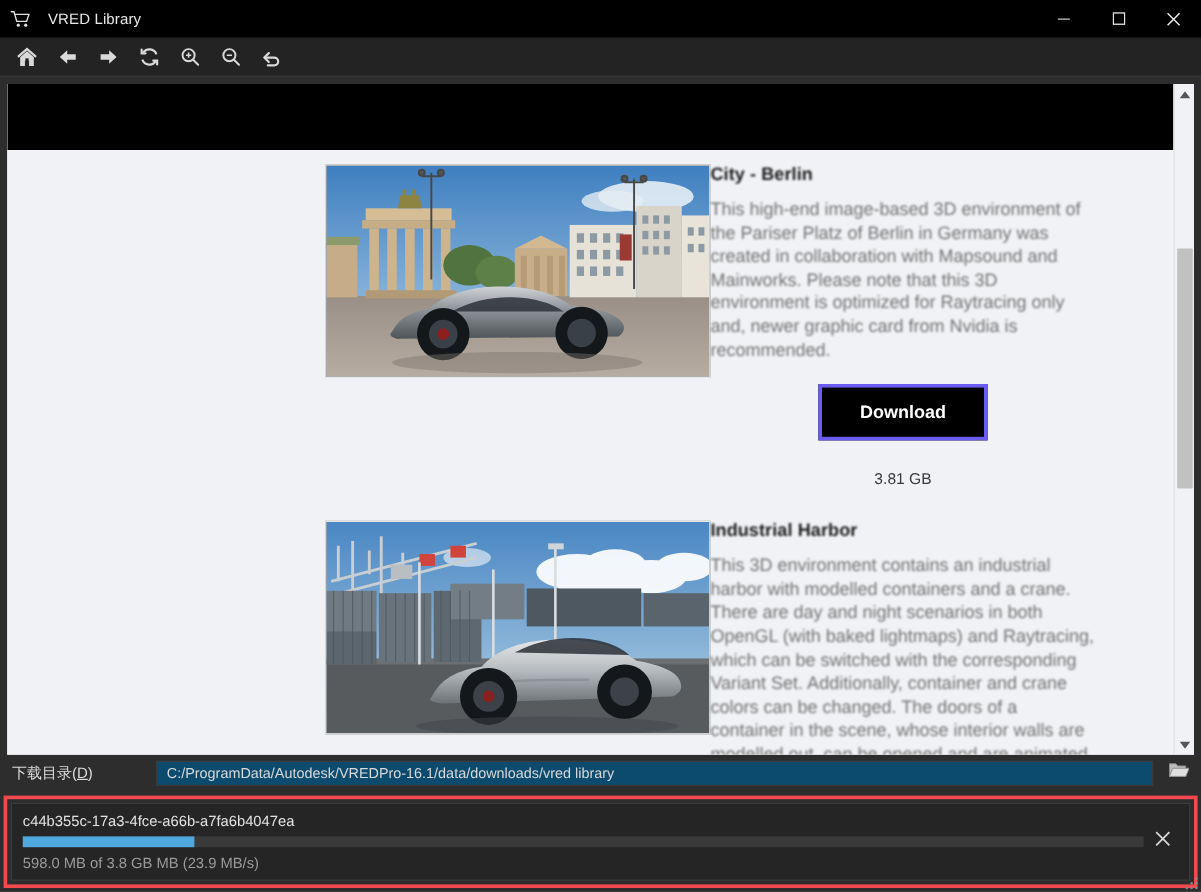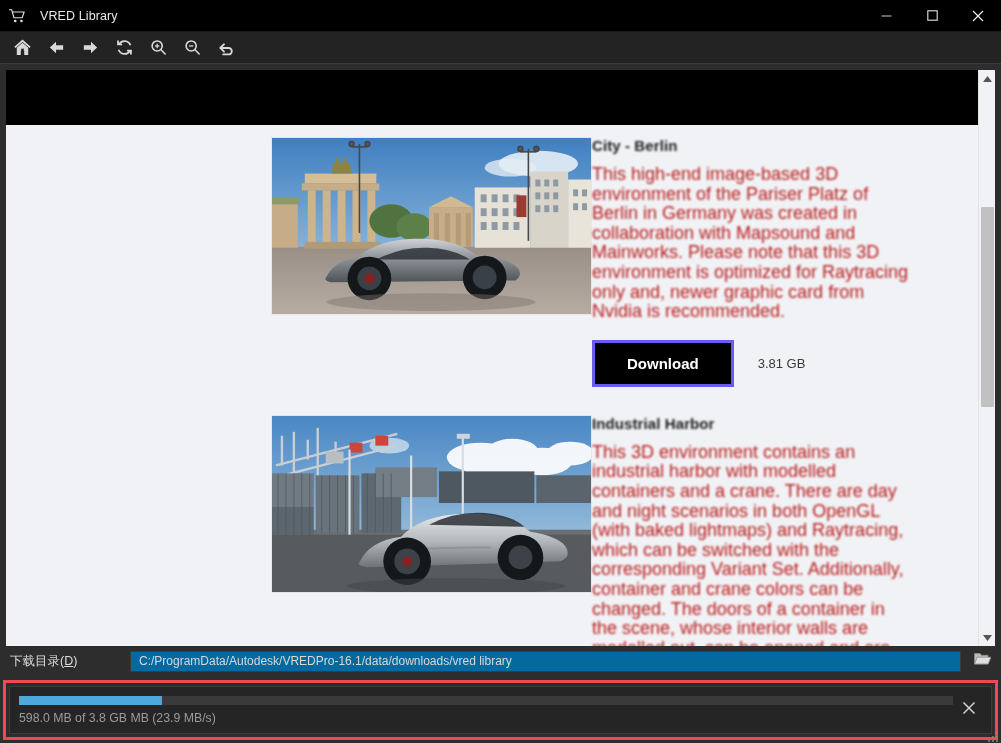--- a/index.html
+++ b/index.html
@@ -81,25 +81,25 @@
     background: #777;
   }
   .thumb svg { display: block; width: 100%; height: 100%; }
   .cardbody { flex: 1 1 auto; padding-right: 24px; max-width: 345px; }
   .card-title {
     font-size: 15px; font-weight: bold; color: #1c1c1c;
     margin: 0 0 11px 0; letter-spacing: .1px;
     filter: blur(0.9px);
   }
   .card-desc {
-    font-size: 18px; line-height: 19.6px; color: #b91c1c;
+    font-size: 15px; line-height: 19.6px; color: #737373;
     filter: blur(0.9px);
     margin-bottom: 18px;
   }
-  .dlrow { display: flex; align-items: center; gap: 24px; }
+  .dlrow { display: flex; align-items: center; gap: 24px; flex-direction: column; }
   .dl-button {
     background: #000; color: #fff;
     font-size: 15px; font-weight: bold;
     padding: 13px 32px;
     border: 3px solid #6a5cf0;
     line-height: 1;
     cursor: pointer;
   }
   .dl-button.nofocus { border-color: #000; }
   .dl-size { font-size: 13px; color: #3a3a3a; }
@@ -128,21 +128,21 @@
     height: 30px; flex: 0 0 30px;
     display: flex; align-items: center;
     background: #2d2d2d;
     padding: 0 8px 0 10px;
     gap: 10px;
   }
   .pathlabel { color: #dcdcdc; font-size: 12.5px; white-space: nowrap; width: 110px; }
   .pathlabel u { text-decoration: underline; }
   .pathfield {
     flex: 1 1 auto; height: 21px;
-    background: #0369a1;
+    background: #0c4a6e;
     color: #d8d8d8; font-size: 12px;
     display: flex; align-items: center;
     padding: 0 8px;
     border: 1px solid #3b3b3b;
   }
   .folderbtn { width: 22px; display: flex; align-items: center; justify-content: center; }
 
   
   .dlpanel {
     flex: 0 0 auto;
@@ -520,20 +520,21 @@
           <path d="M0.5 1.5h5.5l1.4 1.8H14V12H0.5z" fill="#bdbdbd" stroke="#8d8d8d" stroke-width="0.8"></path>
           <path d="M3.2 5.2H17L14.2 12H0.5z" fill="#e0e0e0" stroke="#8d8d8d" stroke-width="0.8"></path>
         </svg>
       </span>
     </div>
   </div>
 
   <div class="dlpanel" style="border-color: rgb(244, 72, 79);">
     <div class="dlitem">
       <div class="dlinfo">
+        <div class="dlname">c44b355c-17a3-4fce-a66b-a7fa6b4047ea</div>
         <div class="progress-outer">
           <div class="progress-inner" style="width: 15.3%; background: rgb(79, 168, 221);"></div>
         </div>
         <div class="dlstatus">598.0 MB of 3.8 GB MB (23.9 MB/s)</div>
       </div>
       <div class="dlcancel">
         <span>
           <svg width="14" height="14" viewBox="0 0 14 14">
               <line x1="1.5" y1="1.5" x2="12.5" y2="12.5" stroke="#d6d6d6" stroke-width="1.5"></line>
               <line x1="12.5" y1="1.5" x2="1.5" y2="12.5" stroke="#d6d6d6" stroke-width="1.5"></line>

